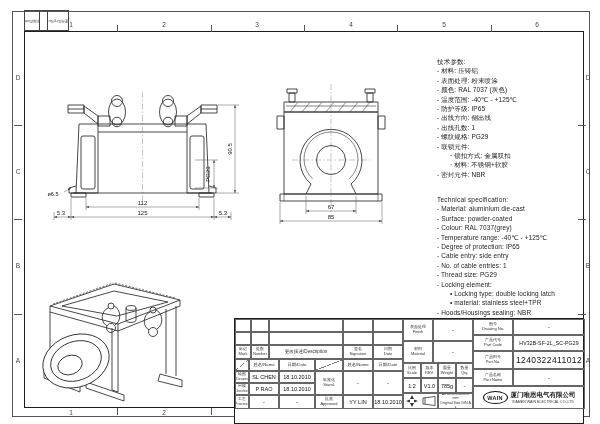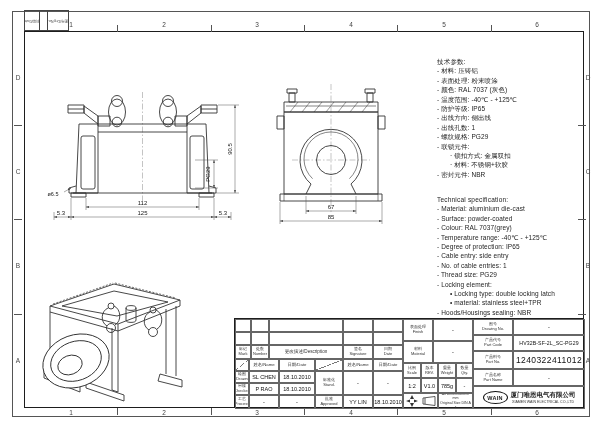--- a/index.html
+++ b/index.html
@@ -18,21 +18,21 @@
   
   .stamp{left:24px;top:10px;width:45px;height:21px;border:0.6px solid #444;display:flex;}
   .stamp .sc{border-right:0.6px solid #444;height:100%;display:flex;align-items:center;justify-content:center;overflow:hidden;}
   .stamp .sc span{font-size:3.5px;color:#444;transform:rotate(180deg);white-space:nowrap;}
   
   .spec{width:145px;}
   .spec-line{font-size:6.5px;line-height:9.4px;height:9.4px;white-space:nowrap;color:#1c1c1c;letter-spacing:0.1px;}
   .spec-line.title{letter-spacing:0.2px;}
   .spec-line.indent{padding-left:13px;}
   
-  .tb{left:234px;top:318px;width:350px;height:90px;border:1px solid #1d1d1d;background:#fff;}
+  .tb{left:234px;top:318px;width:350px;height:106px;border:1px solid #1d1d1d;background:#fff;}
   .cell{position:absolute;border:0.5px solid #666;display:flex;align-items:center;justify-content:center;text-align:center;overflow:hidden;}
   .lblcell{flex-direction:column;font-size:4px;line-height:4.7px;color:#333;}
   .valcell{font-size:5.5px;color:#111;white-space:nowrap;}
   .big{font-size:8.5px;letter-spacing:0.4px;}
   .code{font-size:5.2px;letter-spacing:0.1px;}
   .diag{background:linear-gradient(to bottom right,transparent 48%,#777 48%,#777 52%,transparent 52%);}
   .note{flex-direction:column;font-size:3.6px;line-height:4.6px;color:#333;}
   .company{flex-direction:row;gap:3px;}
   .logo{width:25px;height:13px;border:1.2px solid #111;border-radius:50%;display:flex;align-items:center;justify-content:center;font-size:5.5px;font-weight:bold;letter-spacing:0.3px;flex:0 0 auto;}
   .cname{display:flex;flex-direction:column;align-items:center;justify-content:center;}

